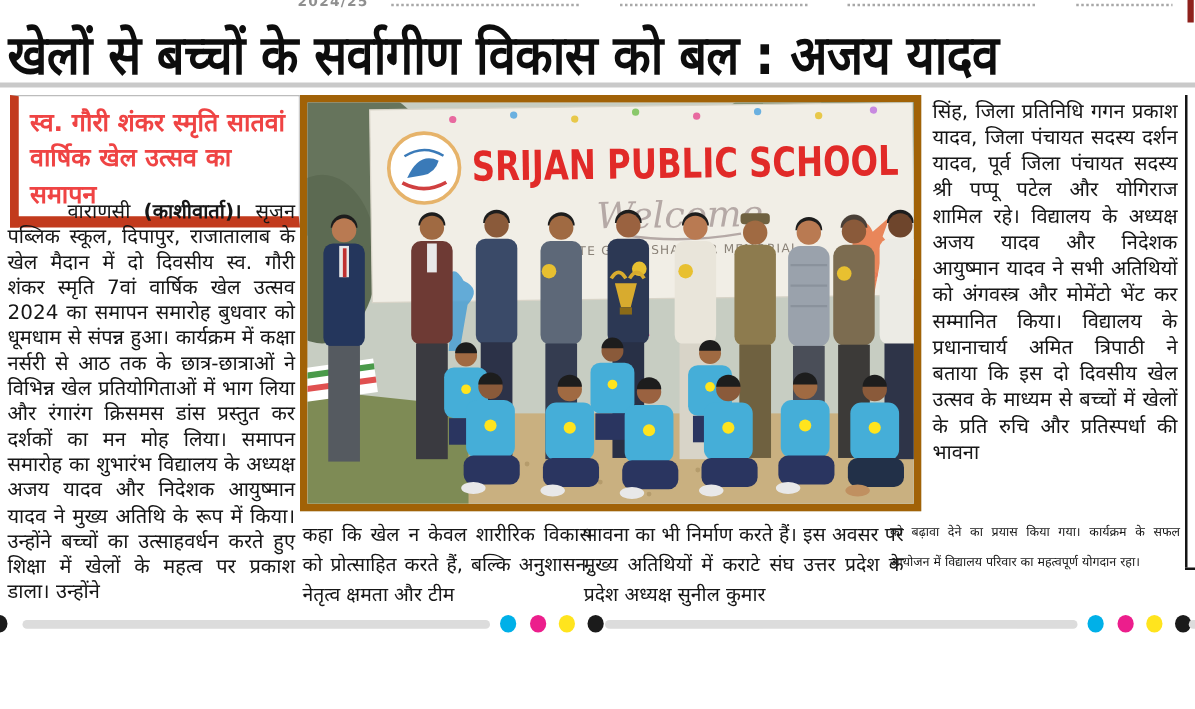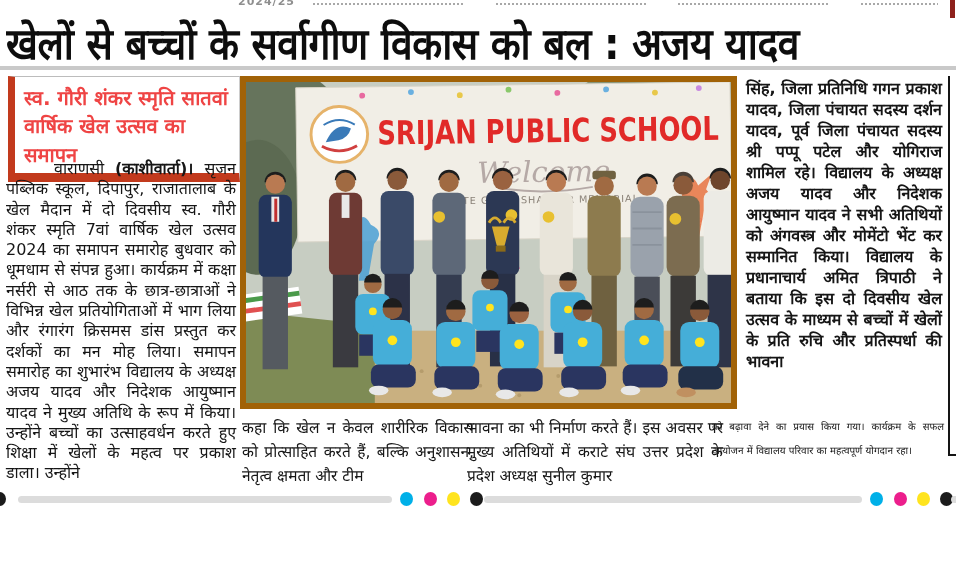--- a/index.html
+++ b/index.html
@@ -24,21 +24,21 @@
            border-left:7px solid #c23a1d;border-bottom:9px solid #c23a1d;
            border-top:1px solid #bcbcbc;border-right:1px solid #cccccc;
            padding:7px 5px 4px 9px;color:#ef4444;font-size:20px;line-height:1.42;font-weight:600;}
 
   
   .col{position:absolute;text-align:justify;}
   .leftcol{top:159px;left:6px;width:230px;font-size:16px;line-height:20.3px;text-indent:48px;}
   .leftcol .brand{font-weight:bold;}
   .cap1{top:416px;left:242px;width:232px;font-size:15.5px;line-height:24px;}
   .cap2{top:416px;left:467px;width:256px;font-size:15.5px;line-height:24px;}
-  .rightcol{top:78px;left:746px;width:196px;font-size:16px;line-height:21px;font-weight:bold;}
+  .rightcol{top:78px;left:746px;width:196px;font-size:16px;line-height:21px;}
   .rightlow{top:415px;left:712px;width:232px;font-size:10px;line-height:24px;}
 
   .vrule{position:absolute;top:76px;left:948px;width:2px;height:378px;background:#151515;}
   .vrule-foot{position:absolute;top:454px;left:948px;width:8px;height:2px;background:#151515;}
 
   
   .photo{position:absolute;top:76px;left:240px;width:497px;height:333px;
          border:6px solid #a16207;box-sizing:border-box;background:#cfd2c8;}
   .photo svg{display:block;width:100%;height:100%;}
 

